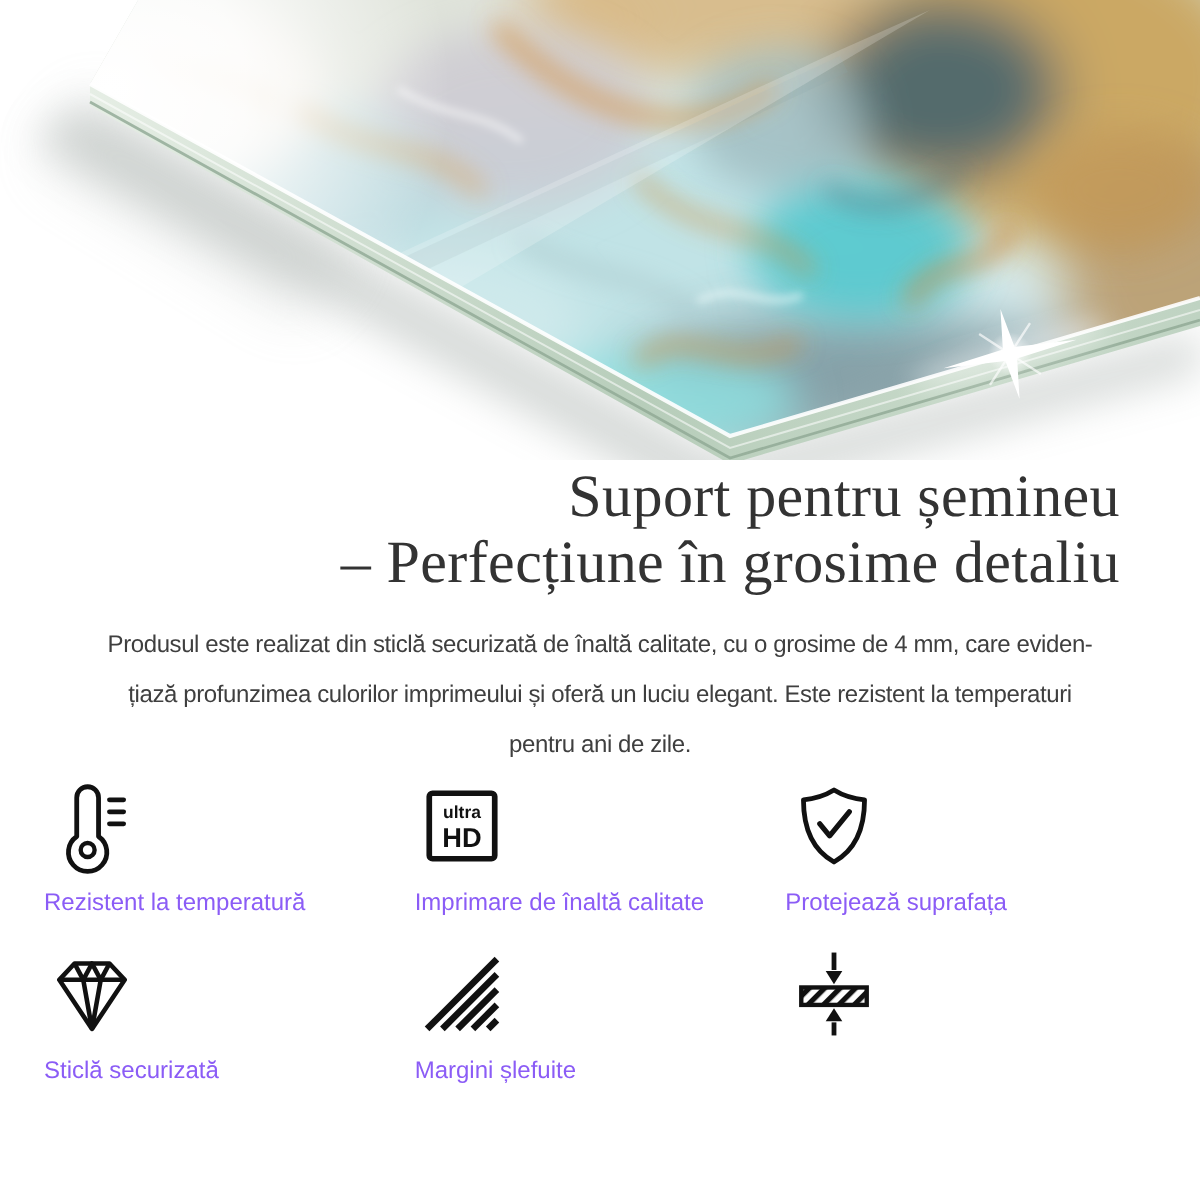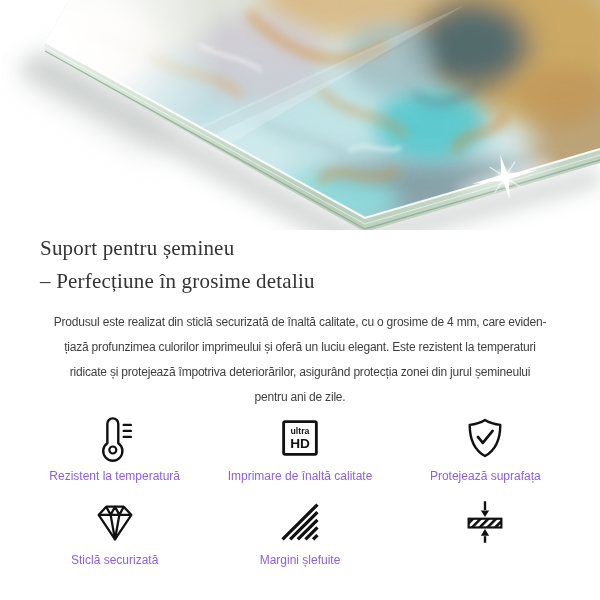--- a/index.html
+++ b/index.html
@@ -3,28 +3,28 @@
 <meta charset="utf-8">
 <style>
   * { box-sizing: border-box; margin: 0; padding: 0; }
   html, body { width: 600px; height: 600px; overflow: hidden; background: #ffffff; }
   .page { width: 600px; height: 600px; position: relative; background: #fff;
           font-family: "Liberation Sans", "DejaVu Sans", sans-serif; }
   .hero { width: 600px; height: 230px; position: relative; overflow: hidden; }
   .hero svg { display: block; }
   .content { padding: 2px 40px 0 40px; }
   h1 { font-family: "Liberation Serif", "DejaVu Serif", serif; font-weight: 400;
-       color: #333333; font-size: 21px; line-height: 33px; letter-spacing: 0.2px; }
+       color: #333333; font-size: 30px; line-height: 33px; letter-spacing: 0.2px; text-align: right; }
   .h-line { display: block; }
   .para { margin-top: 12px; }
   .para div { font-size: 12px; line-height: 25px; color: #3f3f3f; letter-spacing: -0.2px;
               white-space: nowrap; text-align: center; }
   .features { display: grid; grid-template-columns: repeat(3, 1fr); row-gap: 14px;
               padding: 0 22px; margin-top: 4px; }
-  .feature { display: flex; flex-direction: column; align-items: center; }
+  .feature { display: flex; flex-direction: column; align-items: flex-start; }
   .ficon { width: 48px; height: 48px; }
   .flabel { margin-top: 6px; font-size: 12px; line-height: 16px; color: #8b5cf6; }
   .uhd-ultra { font-family: "Liberation Sans", "DejaVu Sans", sans-serif;
                font-size: 8px; font-weight: 700; fill: #111; }
   .uhd-hd { font-family: "Liberation Sans", "DejaVu Sans", sans-serif;
             font-size: 12.5px; font-weight: 800; fill: #111; }
 </style>
 </head>
 <body>
 
@@ -132,21 +132,20 @@
   </div>
 
   <div class="content">
     <h1>
       <span class="h-line">Suport pentru șemineu</span>
       <span class="h-line">– Perfecțiune în grosime detaliu</span>
     </h1>
     <div class="para">
       <div>Produsul este realizat din sticlă securizată de înaltă calitate, cu o grosime de 4 mm, care eviden-</div>
       <div>țiază profunzimea culorilor imprimeului și oferă un luciu elegant. Este rezistent la temperaturi</div>
-      <div>ridicate și protejează împotriva deteriorărilor, asigurând protecția zonei din jurul șemineului</div>
       <div>pentru ani de zile.</div>
     </div>
   </div>
 
   <div class="features">
 
     <div class="feature">
       <svg class="ficon" viewBox="0 0 44 44">
         <path d="M15,26.8 V9 a5,5 0 0 1 10,0 v17.8 a8.8,8.8 0 1 1 -10,0 Z" fill="none" stroke="#111" stroke-width="2.2" stroke-linejoin="round"></path>
         <circle cx="20" cy="33" r="3.2" fill="none" stroke="#111" stroke-width="2"></circle>

